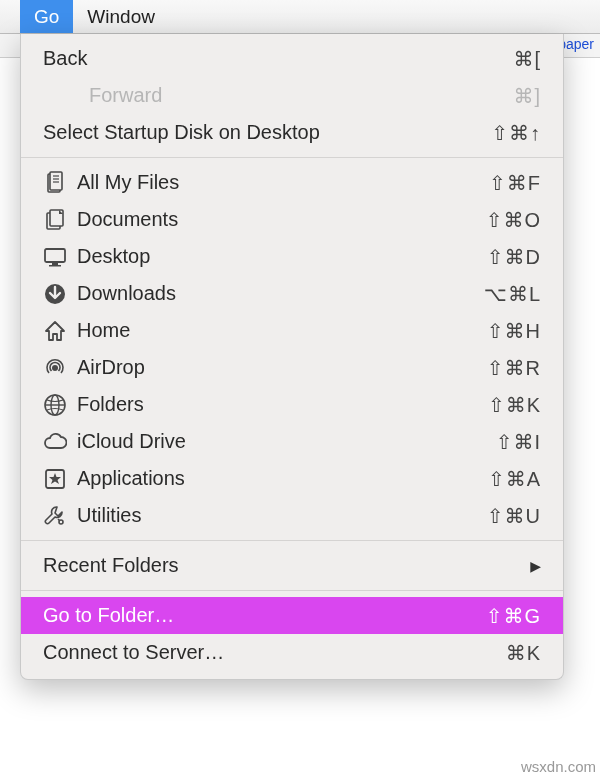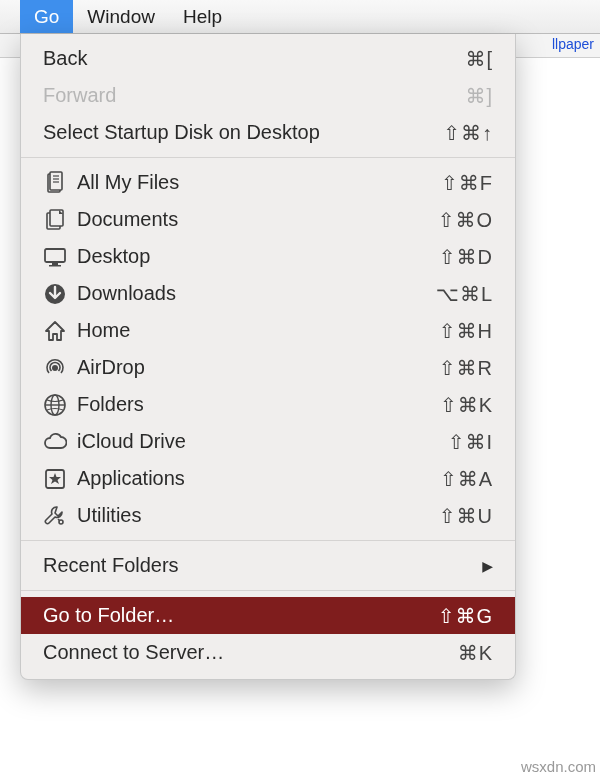--- a/index.html
+++ b/index.html
@@ -41,39 +41,39 @@
       position: absolute;
       right: 6px;
       top: 2px;
       font-size: 14px;
       color: #1d4ed8;
     }
     .dropdown {
       position: absolute;
       left: 20px;
       top: 34px;
-      width: 496px;
+      width: 544px;
       background: #f0eeed;
       border: 1px solid #c9c9c9;
       border-top: none;
       border-radius: 0 0 8px 8px;
       box-shadow: 0 10px 30px rgba(0,0,0,0.25);
       padding: 6px 0 8px 0;
     }
     .menu-row {
       display: flex;
       align-items: center;
       height: 37px;
       padding: 0 22px;
       font-size: 20px;
       color: #2a2a2a;
     }
-    .menu-row.disabled { color: #b6b6b6; }
+    .menu-row.disabled { color: #b6b6b6; margin-left: 46px; }
     .menu-row.highlight {
-      background: #7f1d1d;
+      background: #d946ef;
       color: #fff;
     }
     .menu-row .icon {
       width: 34px;
       flex-shrink: 0;
       display: flex;
       align-items: center;
       justify-content: flex-start;
     }
     .menu-row .icon svg { width: 24px; height: 24px; }
@@ -170,23 +170,20 @@
   </defs>
 </svg>
 
 <div class="menubar">
   <div class="menubar-item active">
       <span>Go</span>
     </div>
   <div class="menubar-item">
       <span>Window</span>
     </div>
-  <div class="menubar-item">
-      <span>Help</span>
-    </div>
 </div>
 
 <div class="toolbar-stub">
   <span class="path-stub">llpaper</span>
 </div>
 
 <div class="dropdown">
 
   <div class="menu-row no-icon">
     <span class="icon"></span>

